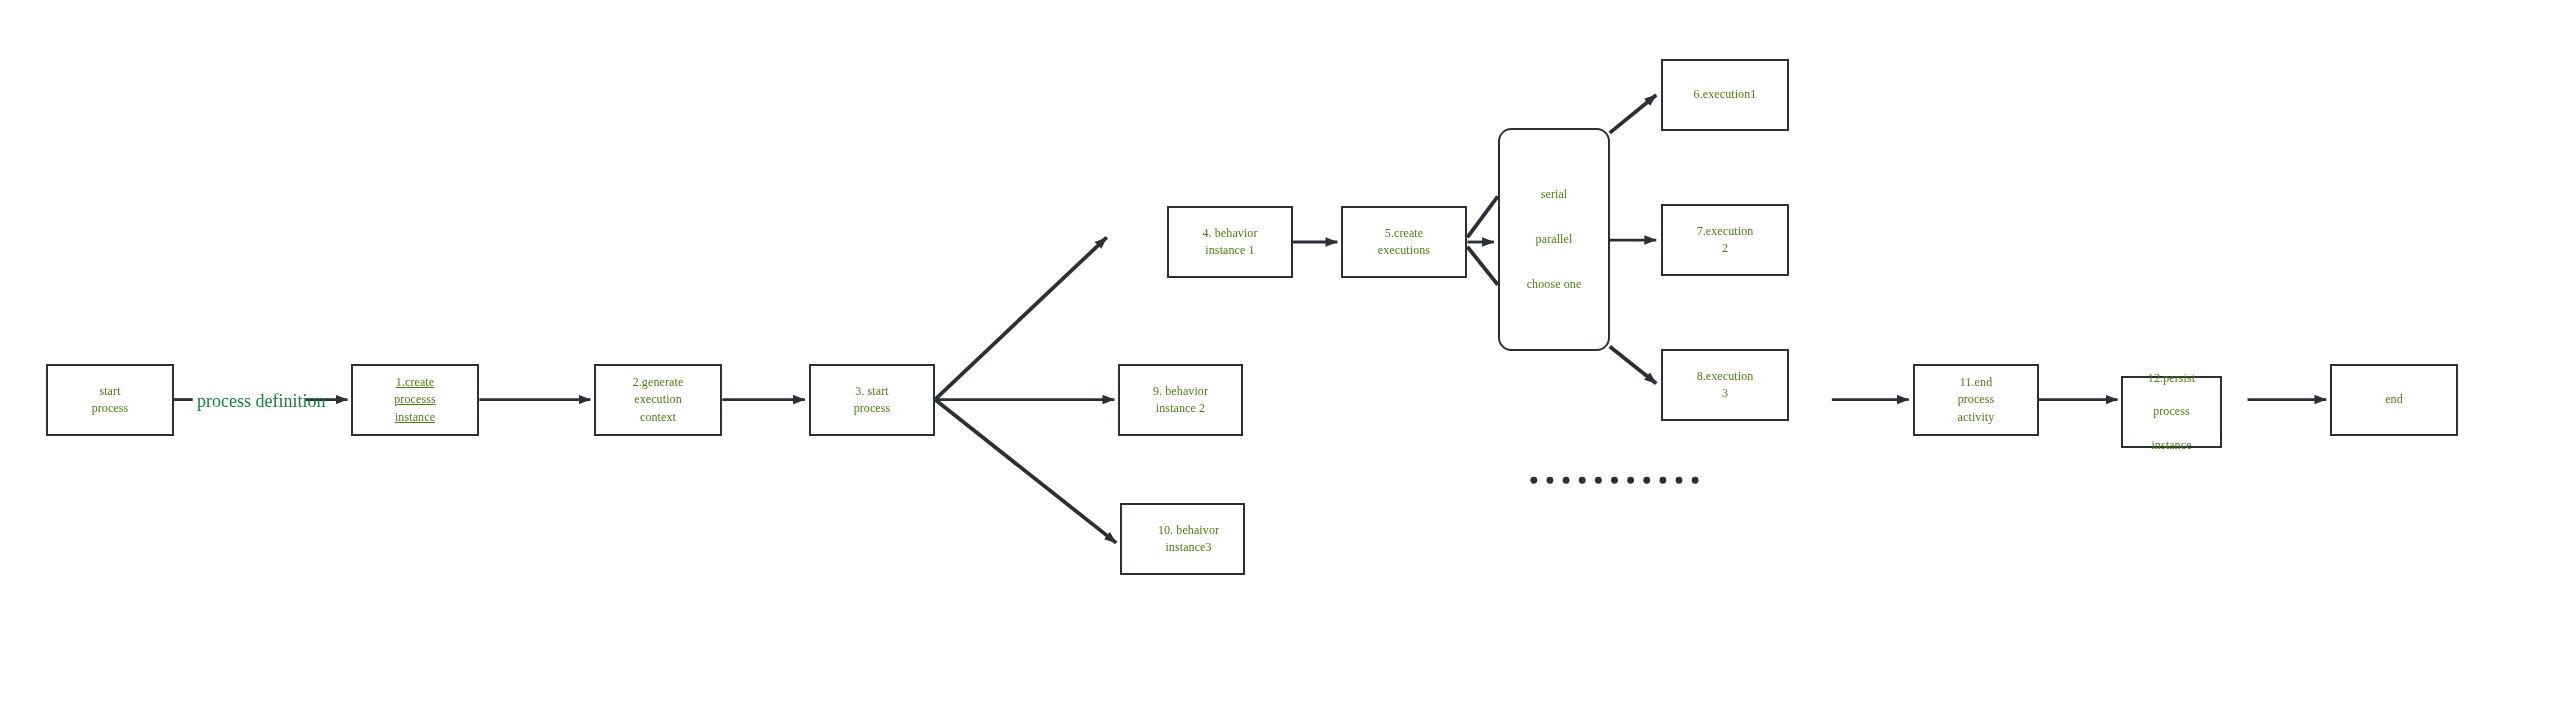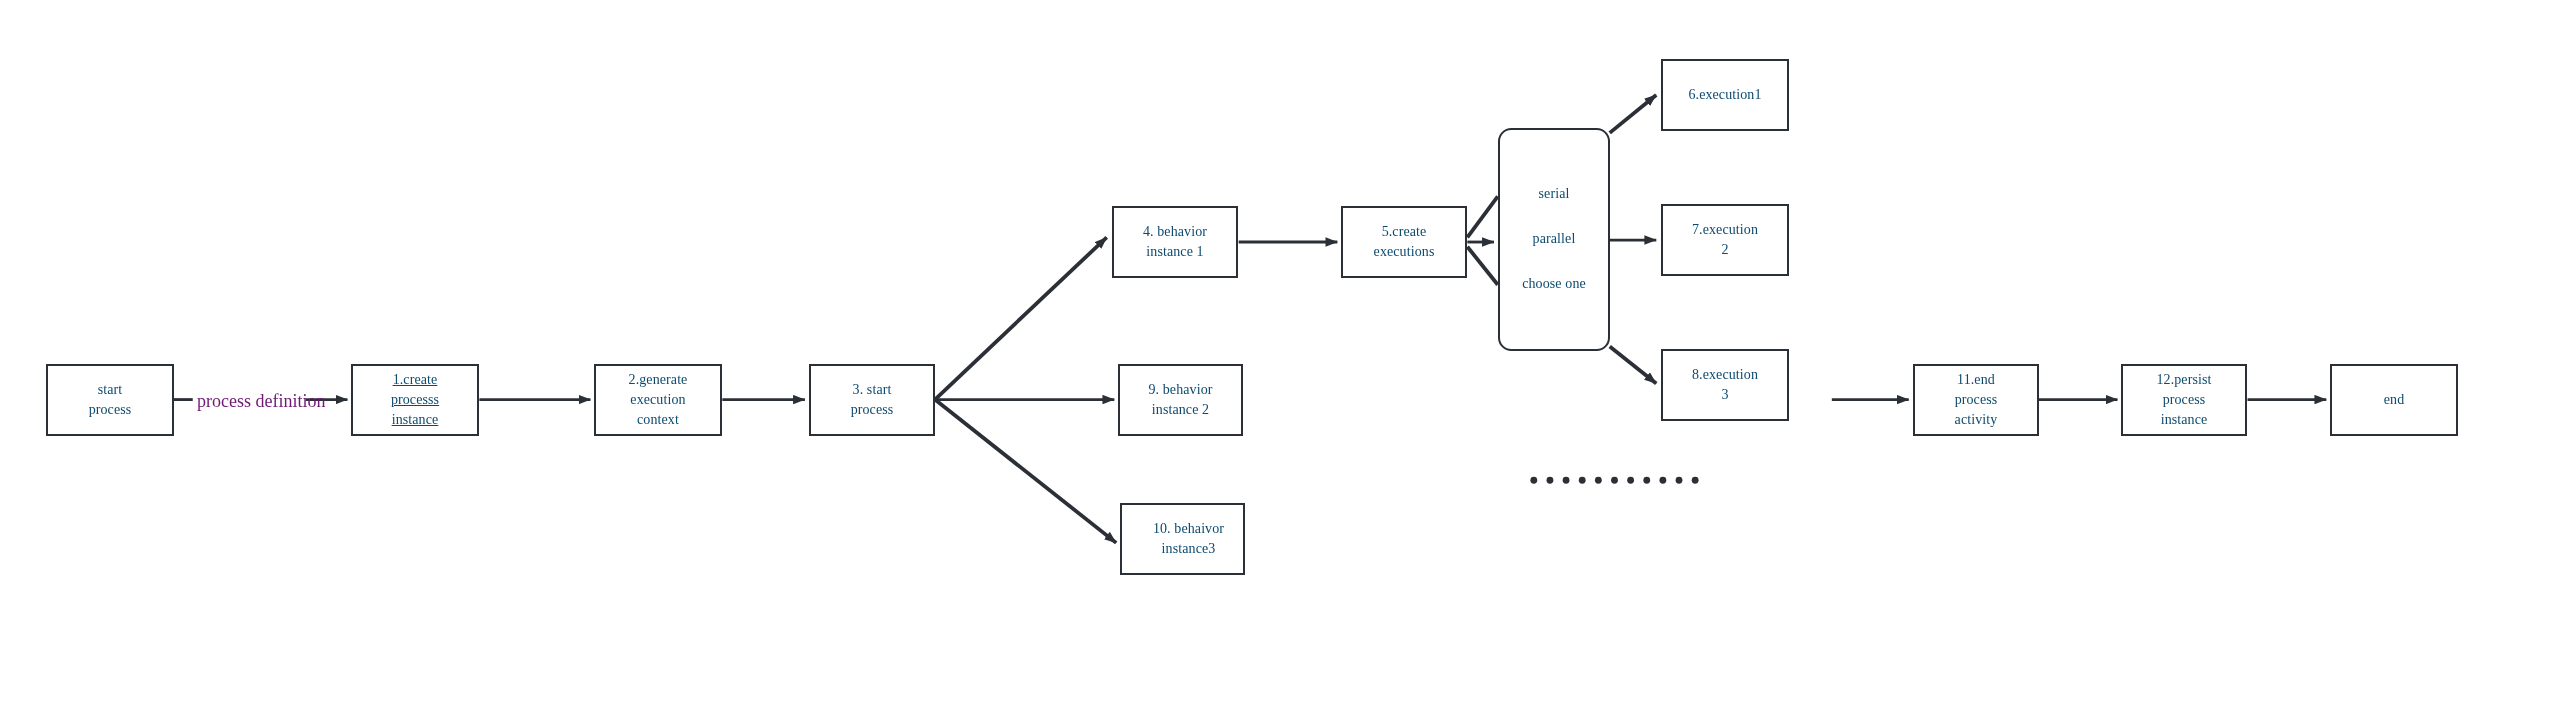--- a/index.html
+++ b/index.html
@@ -18,34 +18,34 @@
   .node {
     position: absolute;
     box-sizing: border-box;
     border: 2.8px solid #2b2f36;
     background: #ffffff;
     display: flex;
     flex-direction: column;
     align-items: center;
     justify-content: center;
     text-align: center;
-    color: #0c4a6e;
-    font-size: 14px;
+    color: #4d7c0f;
+    font-size: 12px;
     line-height: 1.45;
     letter-spacing: 0.1px;
   }
   .node.rounded {
     border-radius: 13.3px;
     justify-content: space-around;
     padding: 42px 0;
   }
   .node .ln { display: block; white-space: nowrap; }
   .edge-label {
     position: absolute;
-    color: #701a75;
+    color: #15803d;
     font-size: 18px;
     white-space: nowrap;
   }
   svg.wires {
     position: absolute;
     left: 0; top: 0;
     width: 2576px;
     height: 727px;
     pointer-events: none;
   }
@@ -127,21 +127,21 @@
       </div>
       <div class="node" style="left: 594px; top: 364px; width: 128px; height: 72px;">
         <span class="ln">2.generate</span>
         <span class="ln">execution</span>
         <span class="ln">context</span>
       </div>
       <div class="node" style="left: 809px; top: 364px; width: 126px; height: 72px;">
         <span class="ln">3. start</span>
         <span class="ln">process</span>
       </div>
-      <div class="node" style="left: 1112px; top: 206px; width: 126px; height: 72px;">
+      <div class="node" style="left: 1167px; top: 206px; width: 126px; height: 72px;">
         <span class="ln">4. behavior</span>
         <span class="ln">instance 1</span>
       </div>
       <div class="node" style="left: 1341px; top: 206px; width: 126px; height: 72px;">
         <span class="ln">5.create</span>
         <span class="ln">executions</span>
       </div>
       <div class="node rounded" style="left: 1498px; top: 128px; width: 112px; height: 223px;">
         <span class="ln">serial</span>
         <span class="ln">parallel</span>
@@ -164,21 +164,21 @@
       </div>
       <div class="node" style="left: 1120px; top: 503px; width: 125px; height: 72px; padding-left: 12px;">
         <span class="ln">10. behaivor</span>
         <span class="ln">instance3</span>
       </div>
       <div class="node" style="left: 1913px; top: 364px; width: 126px; height: 72px;">
         <span class="ln">11.end</span>
         <span class="ln">process</span>
         <span class="ln">activity</span>
       </div>
-      <div class="node" style="left: 2121px; top: 364px; width: 126px; height: 72px;">
+      <div class="node" style="left: 2121px; top: 376px; width: 101px; height: 72px; gap: 16px;">
         <span class="ln">12.persist</span>
         <span class="ln">process</span>
         <span class="ln">instance</span>
       </div>
       <div class="node" style="left: 2330px; top: 364px; width: 128px; height: 72px;">
         <span class="ln">end</span>
       </div>
     </div>
 
   <div id="labels-host">

